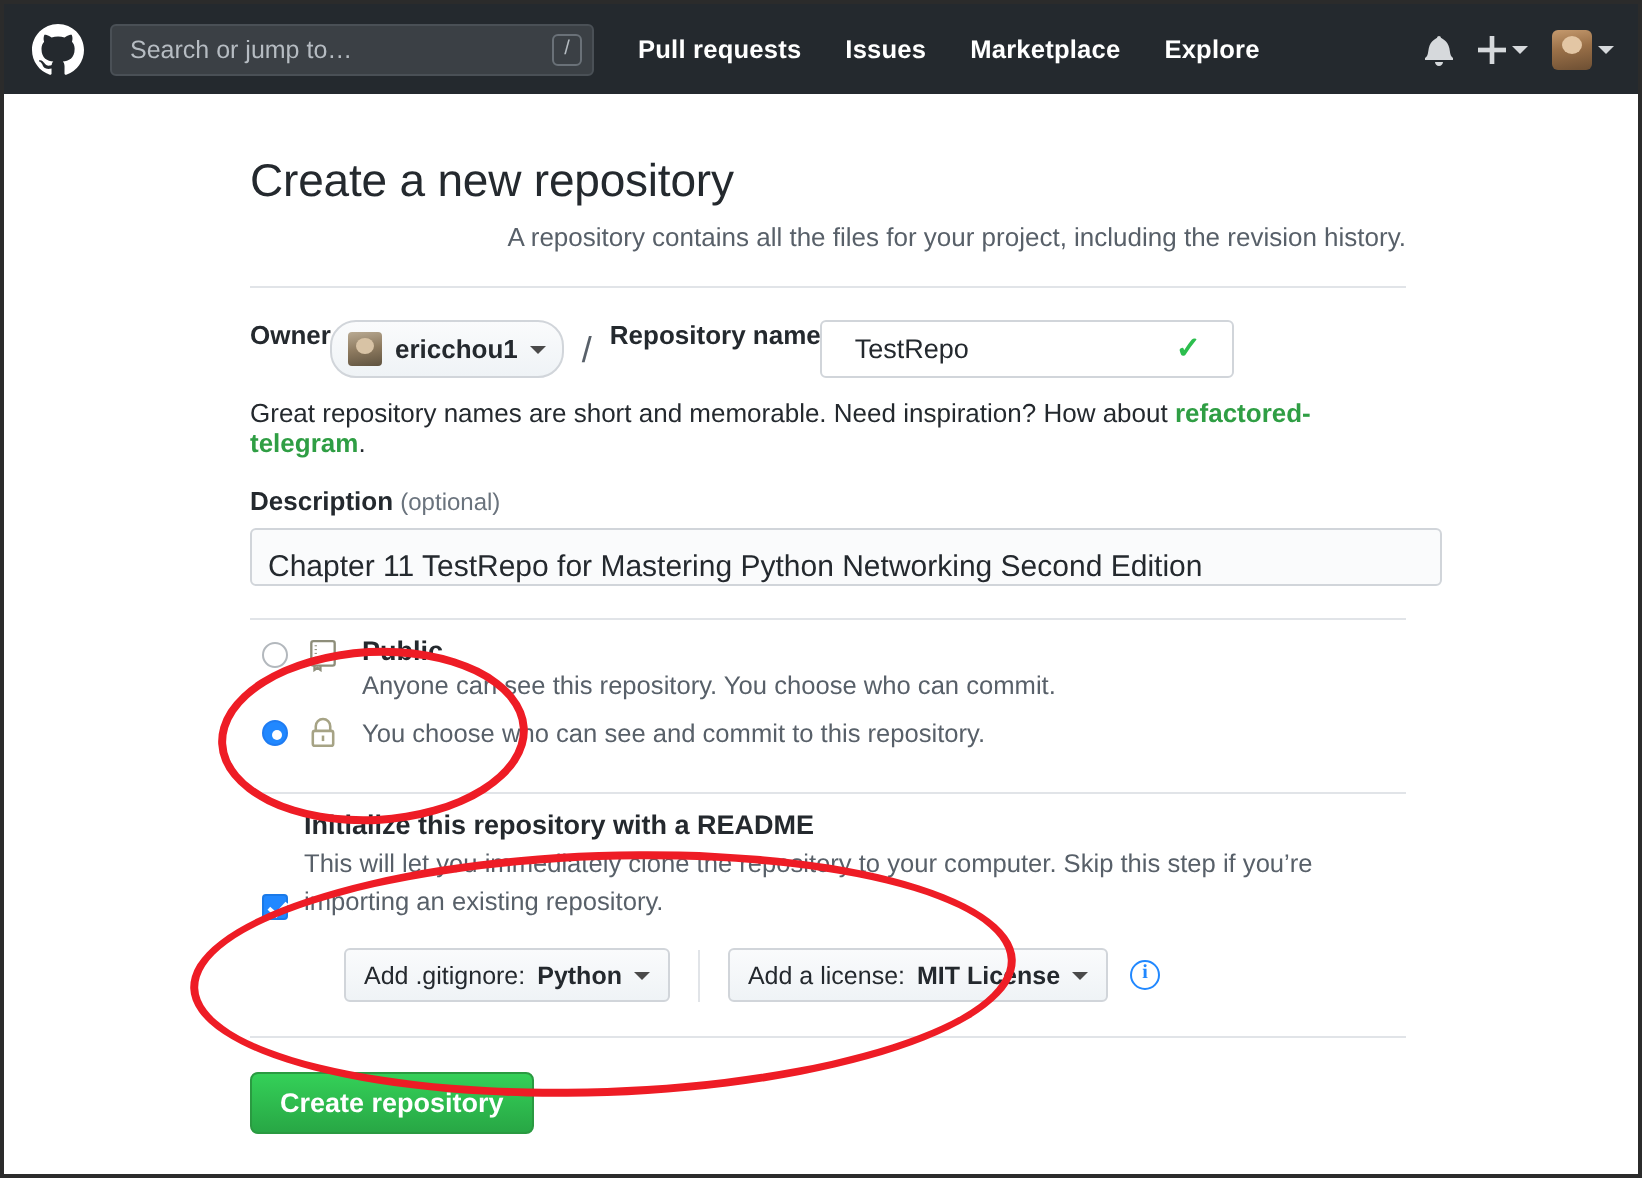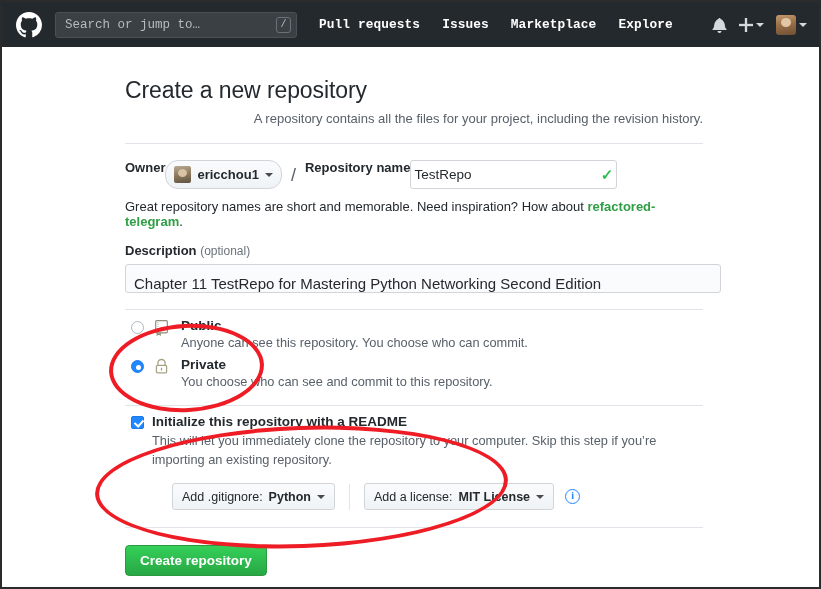--- a/index.html
+++ b/index.html
@@ -18,21 +18,20 @@
   }
 
   
   #topnav {
     height: 45px;
     background: #24292e;
     display: flex;
     align-items: center;
     padding: 0 12px 0 14px;
     position: relative;
-    font-family: Liberation Mono, monospace;
   }
   .gh-mark { width: 26px; height: 26px; flex: 0 0 auto; }
   .gh-mark svg { display: block; }
 
   .search-box {
     margin-left: 13px;
     width: 242px; height: 26px;
     background: #3b4045;
     border: 1px solid #4a5056;
     border-radius: 3px;
@@ -157,21 +156,21 @@
     margin: 0 9px 3px 9px;
     font-weight: 300;
   }
 
   .reponame-input {
     width: 207px; height: 29px;
     border: 1px solid #d1d5da;
     border-radius: 3px;
     background: #fff;
     display: flex; align-items: center;
-    padding: 0 3px;
+    padding: 0 16px;
     position: relative;
   }
   .reponame-val { font-size: 13.5px; color: #24292e; flex: 1 1 auto; }
   .check-ok { color: #2cbe4e; font-size: 15px; font-weight: bold; line-height: 1; }
 
   .helper {
     font-size: 13px; color: #24292e;
     margin-top: 10px;
   }
   .helper .linkgreen { color: #2f9e44; font-weight: bold; }
@@ -202,21 +201,21 @@
     content:""; position:absolute; left:4px; top:4px;
     width:5px; height:5px; border-radius:50%; background:#fff;
   }
   .opt-icon { width: 19px; margin-right: 9px; flex: 0 0 auto; padding-top: 1px; }
   .opt-text { display: flex; flex-direction: column; }
   .opt-title { font-size: 13.5px; font-weight: bold; color: #24292e; }
   .opt-desc { font-size: 12.8px; color: #586069; margin-top: 2px; }
 
   
   .readme-block { margin-top: 8px; }
-  .cb-row { display: flex; align-items: flex-start; }
+  .cb-row { display: flex; align-items: flex-end; }
   .checkbox {
     width: 13px; height: 13px; border-radius: 2px;
     background: #2188ff; border: 1px solid #1b7ae8;
     margin: 2px 8px 0 6px; flex: 0 0 auto;
     position: relative; cursor: pointer;
   }
   .checkbox::after {
     content: "";
     position: absolute; left: 3.5px; top: 1px;
     width: 4px; height: 7px;
@@ -395,21 +394,20 @@
         <div class="opt-row">
           <span class="radio sel"></span>
           <span class="opt-icon">
             <svg width="17" height="17" viewBox="0 0 16 16" fill="none" stroke="#a6a385" stroke-width="1.2">
               <path d="M4.6 7V4.8a3.4 3.4 0 0 1 6.8 0V7"></path>
               <rect x="3.2" y="7" width="9.6" height="7" rx="1"></rect>
               <line x1="8" y1="9.2" x2="8" y2="11.8" stroke="#a6a385"></line>
             </svg>
           </span>
           <span class="opt-text">
-            <span class="opt-title">Private</span>
             <span class="opt-desc">You choose who can see and commit to this repository.</span>
           </span>
         </div>
       </div>
 
       <div class="rule" style="margin-top:16px"></div>
 
       
       <div class="readme-block">
         <div class="cb-row">

